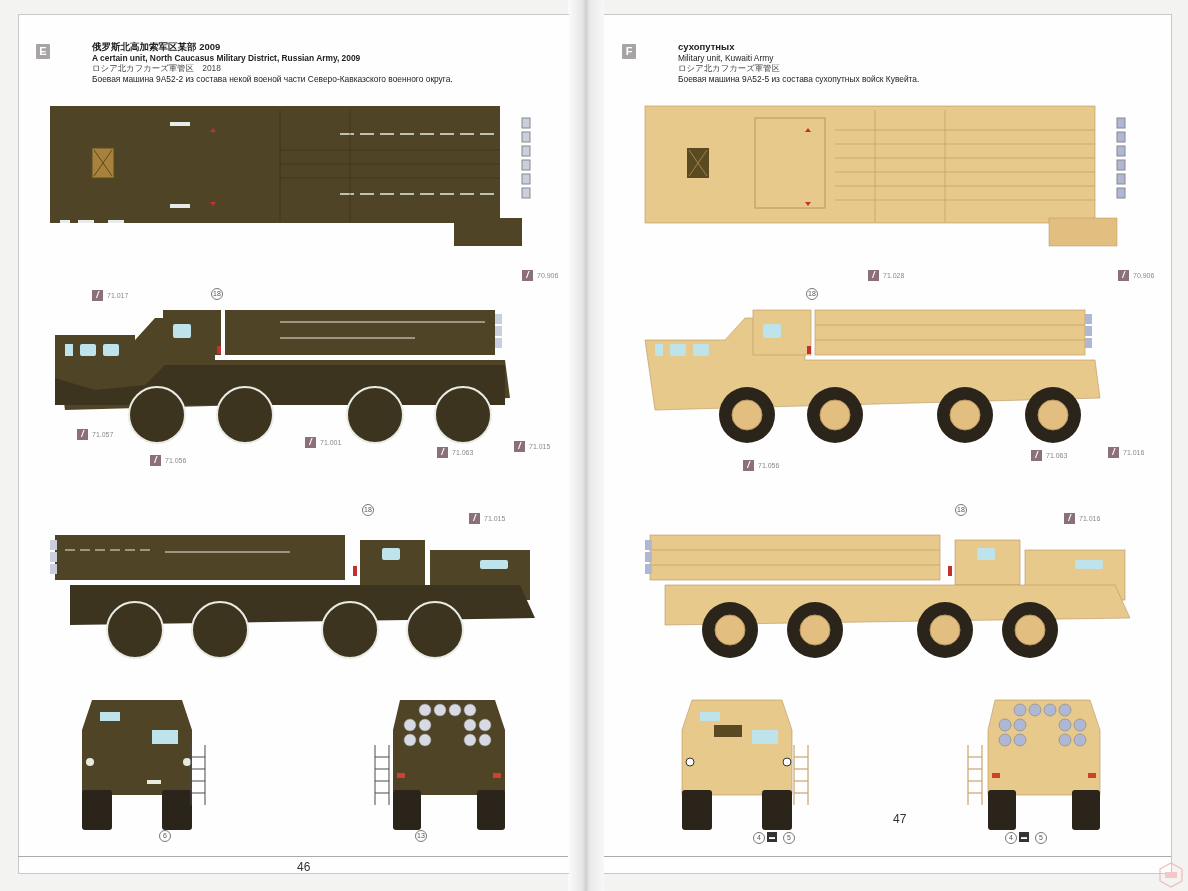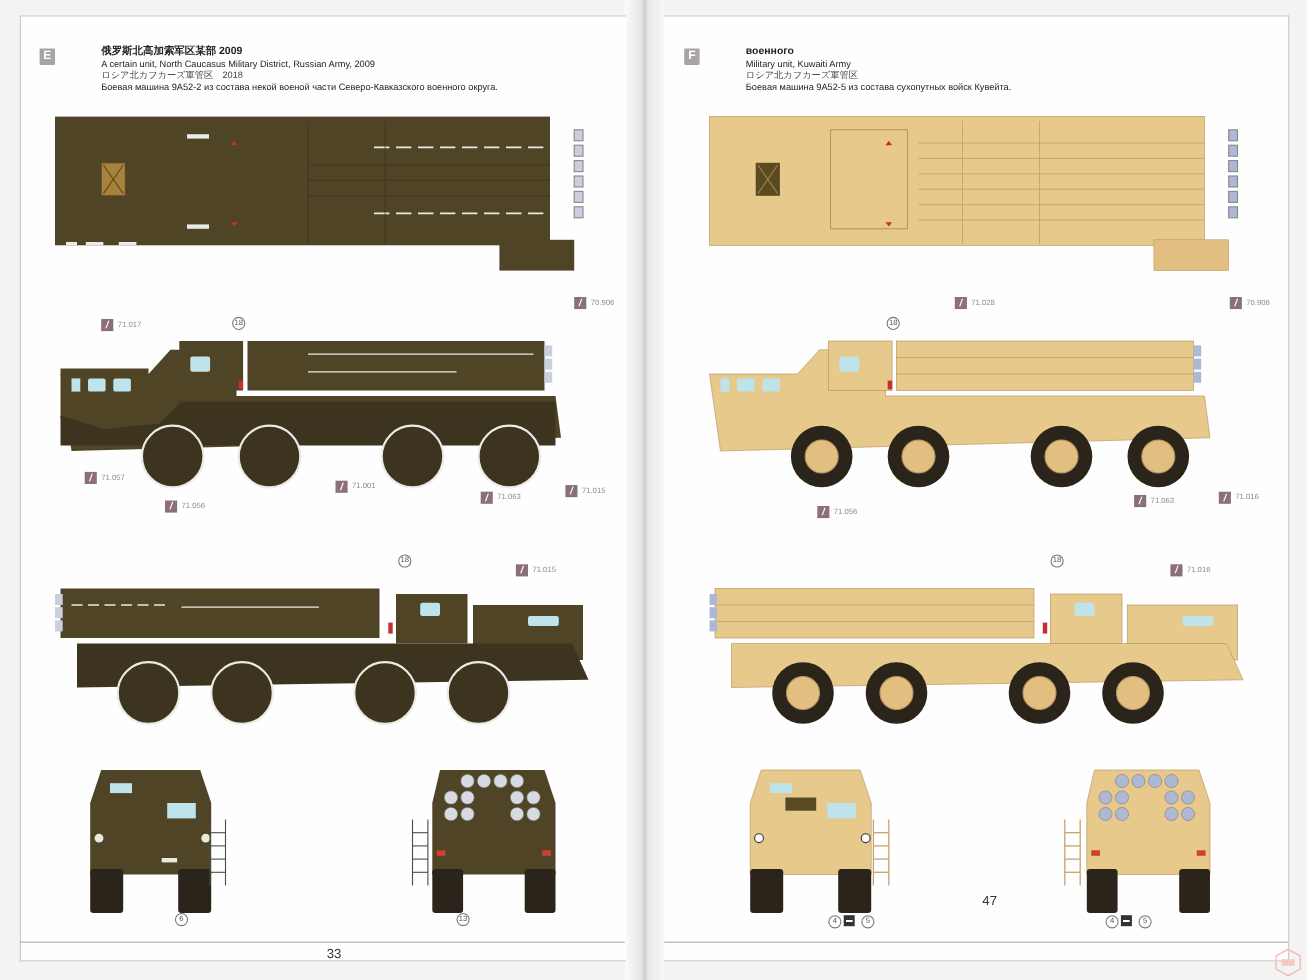--- a/index.html
+++ b/index.html
@@ -6,21 +6,21 @@
   body{width:1188px;height:891px;background:#f3f3f1;position:relative;overflow:hidden;font-family:"Liberation Sans",sans-serif;}
   .page{position:absolute;top:14px;height:858px;background:#fefefe;border:1px solid #c9c9c9;}
   .page.left{left:18px;width:550px;border-right:none;}
   .page.right{left:604px;width:567px;border-left:none;}
   .spine{position:absolute;left:568px;top:0;width:36px;height:891px;background:linear-gradient(90deg,#fbfbfb 0%,#e6e6e6 40%,#cfcfcf 50%,#e8e8e8 60%,#f8f8f8 100%);}
   .header{position:absolute;}
   .badge{position:absolute;left:0;top:2px;width:14px;height:15px;background:#a9a4a4;color:#fff;font-weight:bold;font-size:11px;text-align:center;line-height:15px;border-radius:1px;}
   .htext{position:absolute;left:20px;top:0;white-space:nowrap;color:#222;margin-left:36px;}
   .htext div{font-size:8.4px;line-height:10.5px;}
   .htext .zh{font-weight:bold;font-size:9.5px;}
-  .htext .en{font-weight:normal;}
+  .htext .en{font-weight:bold;}
   .htext .ru{font-weight:normal;}
   .htext .jp{color:#444;}
   svg{position:absolute;overflow:visible;}
   .callout{position:absolute;display:flex;align-items:center;gap:4px;font-size:7px;color:#8a8a8a;}
   .paint{width:11px;height:11px;background:#8c7078;color:#fff;font-size:9px;line-height:11px;text-align:center;font-style:italic;font-weight:bold;}
   .num-circle{position:absolute;width:10px;height:10px;border:1px solid #777;border-radius:50%;font-size:7px;line-height:10px;text-align:center;color:#555;background:#fff;}
   .pagenum{position:absolute;font-size:12px;color:#333;}
   .footline{position:absolute;height:1px;background:#aaa;}
   .decal-sq{position:absolute;width:10px;height:10px;background:#333;color:#fff;font-size:6px;line-height:10px;text-align:center;}
   .watermark{position:absolute;left:1158px;top:862px;width:26px;height:26px;}
@@ -221,28 +221,28 @@
       <line x1="15" y1="0" x2="15" y2="60"></line>
       <line x1="1" y1="12" x2="15" y2="12"></line>
       <line x1="1" y1="24" x2="15" y2="24"></line>
       <line x1="1" y1="36" x2="15" y2="36"></line>
       <line x1="1" y1="48" x2="15" y2="48"></line>
     </g>
 </svg>
 <div class="num-circle" style="left:415px;top:830px;">13</div>
 
 <div class="footline" style="left:18px;top:856px;width:550px;"></div>
-<div class="pagenum" style="left:297px;top:860px;">33</div>
+<div class="pagenum" style="left:297px;top:860px;">46</div>
 
 <div class="page right"></div>
 
 <div class="header" style="left:622px;top:42px;">
   <div class="badge">F</div>
   <div class="htext">
-    <div class="zh">военного</div>
+    <div class="zh">сухопутных</div>
     <div class="en" style="font-weight:normal;">Military unit, Kuwaiti Army</div>
     <div class="jp">ロシア北カフカーズ軍管区</div>
     <div class="ru">Боевая машина 9А52-5 из состава сухопутных войск Кувейта.</div>
   </div>
 </div>
 
 <svg style="left:645px;top:100px;" width="490" height="145" viewBox="0 0 490 145">
   <rect x="0" y="6" width="450" height="117" fill="#e8c98c" stroke="#b89560" stroke-width="0.6"></rect>
   <rect x="404" y="118" width="68" height="28" fill="#e2be80" stroke="#b89560" stroke-width="0.5"></rect>
   <rect x="42" y="48" width="22" height="30" fill="#5a4a22"></rect>

